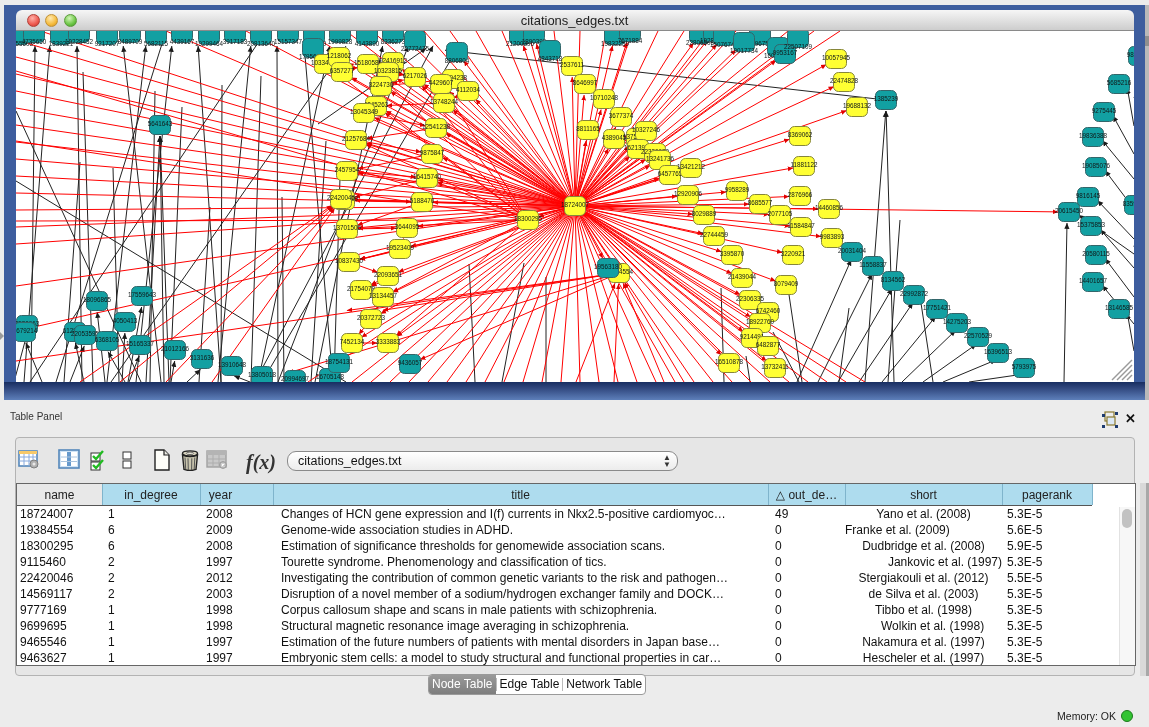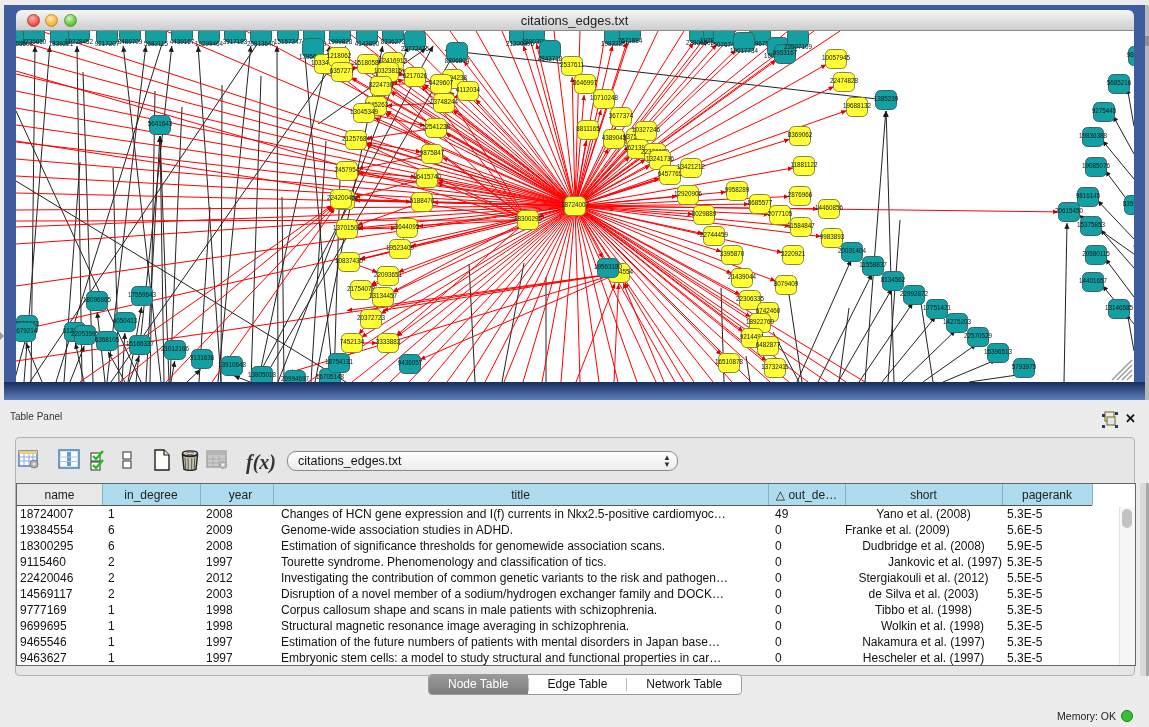--- a/index.html
+++ b/index.html
@@ -31,21 +31,21 @@
 #thead{left:102px;top:484px;width:990px;height:22px;background:#aedcee;border-bottom:1px solid #555;box-sizing:border-box;}
 #thname{left:17px;top:484px;width:85px;height:22px;background:#e8e8e8;border-bottom:1px solid #555;box-sizing:border-box;}#tborder{left:16px;top:483px;width:1120px;height:183px;border:1px solid #666;box-sizing:border-box;}#hwhite{left:1092px;top:484px;width:43px;height:22px;background:#fff;}#rgray{left:1140px;top:483px;width:9px;height:193px;background:#d9d9d9;}#rgray2{left:1146px;top:483px;width:3px;height:193px;background:#a8a8a8;}
 .th{position:absolute;top:488px;font-size:12px;color:#222;text-align:center;}
 .thsep{position:absolute;top:484px;width:1px;height:21px;background:#7fb4cc;}
 #twhite{left:17px;top:506px;width:1118px;height:159px;background:#fff;}
 .tr{position:absolute;left:0;top:0;height:16px;width:1149px;font-size:12px;color:#111;}
 .tr span{position:absolute;white-space:nowrap;}
 #tscroll{left:1119px;top:507px;width:16px;height:158px;background:#f7f7f7;border-left:1px solid #e2e2e2;box-sizing:border-box;}
 #tthumb{left:1122px;top:509px;width:10px;height:19px;background:#c2c2c2;border-radius:5px;}
 #tabs{left:428px;top:674px;height:19px;border:1px solid #9a9a9a;border-radius:4px;background:#fff;font-size:12px;overflow:hidden;}
-.tab{display:inline-block;height:19px;line-height:19px;padding:0 19px;color:#111;vertical-align:top;}
+.tab{display:inline-block;height:19px;line-height:19px;padding:0 3px;color:#111;vertical-align:top;}
 #tab1{background:linear-gradient(#9a9a9a,#7d7d7d);color:#fff;}
 .tsep{display:inline-block;width:1px;height:13px;background:#bbb;margin:3px 0 0 0;vertical-align:top;}
 #mem{right:33px;top:710px;font-size:10.5px;color:#222;}
 #memdot{left:1121px;top:710px;width:12px;height:12px;border-radius:50%;background:#33c433;border:1px solid #1d7a1d;box-sizing:border-box;}
 </style></head><body>
 <div id="stage">
  <div class="abs" id="blue"></div>
  <div class="abs" id="blueband"></div>
  <div class="abs" id="rstrip"></div>
  <div class="abs" id="rstrip2"></div>
@@ -720,21 +720,21 @@
  <div class="abs" id="ddtext">citations_edges.txt</div>
  <div class="abs" id="ddarrows">▲<br>▼</div>
  <div class="abs" id="tborder"></div>
     <div class="abs" id="hwhite"></div>
     <div class="abs" id="rgray"></div>
     <div class="abs" id="rgray2"></div>
     <div class="abs" id="thead"></div>
  <div class="abs" id="thname"></div>
  <span class="th" style="left:17px;width:85px">name</span>
  <span class="th" style="left:102px;width:98px">in_degree</span>
- <span class="th" style="left:204px;width:73px">year</span>
+ <span class="th" style="left:184px;width:73px">year</span>
  <span class="th" style="left:273px;width:495px">title</span>
  <span class="th" style="left:768px;width:77px">△ out_de…</span>
  <span class="th" style="left:845px;width:157px">short</span>
  <span class="th" style="left:1002px;width:90px">pagerank</span>
  <div class="thsep" style="left:102px"></div>
  <div class="thsep" style="left:200px"></div>
  <div class="thsep" style="left:273px"></div>
  <div class="thsep" style="left:768px"></div>
  <div class="thsep" style="left:845px"></div>
  <div class="thsep" style="left:1002px"></div>
@@ -802,21 +802,21 @@
       <span style="left:775px">0</span>
       <span style="left:845px;width:157px;text-align:center">Tibbo et al. (1998)</span>
       <span style="left:1007px">5.3E‑5</span>
     </div>
     <div class="tr" style="top:619px">
       <span style="left:20px">9699695</span>
       <span style="left:108px">1</span>
       <span style="left:206px">1998</span>
       <span style="left:281px">Structural magnetic resonance image averaging in schizophrenia.</span>
       <span style="left:775px">0</span>
-      <span style="left:854px;width:157px;text-align:center">Wolkin et al. (1998)</span>
+      <span style="left:881px;width:157px;text-align:left">Wolkin et al. (1998)</span>
       <span style="left:1007px">5.3E‑5</span>
     </div>
     <div class="tr" style="top:635px">
       <span style="left:20px">9465546</span>
       <span style="left:108px">1</span>
       <span style="left:206px">1997</span>
       <span style="left:281px">Estimation of the future numbers of patients with mental disorders in Japan base…</span>
       <span style="left:775px">0</span>
       <span style="left:845px;width:157px;text-align:center">Nakamura et al. (1997)</span>
       <span style="left:1007px">5.3E‑5</span>

